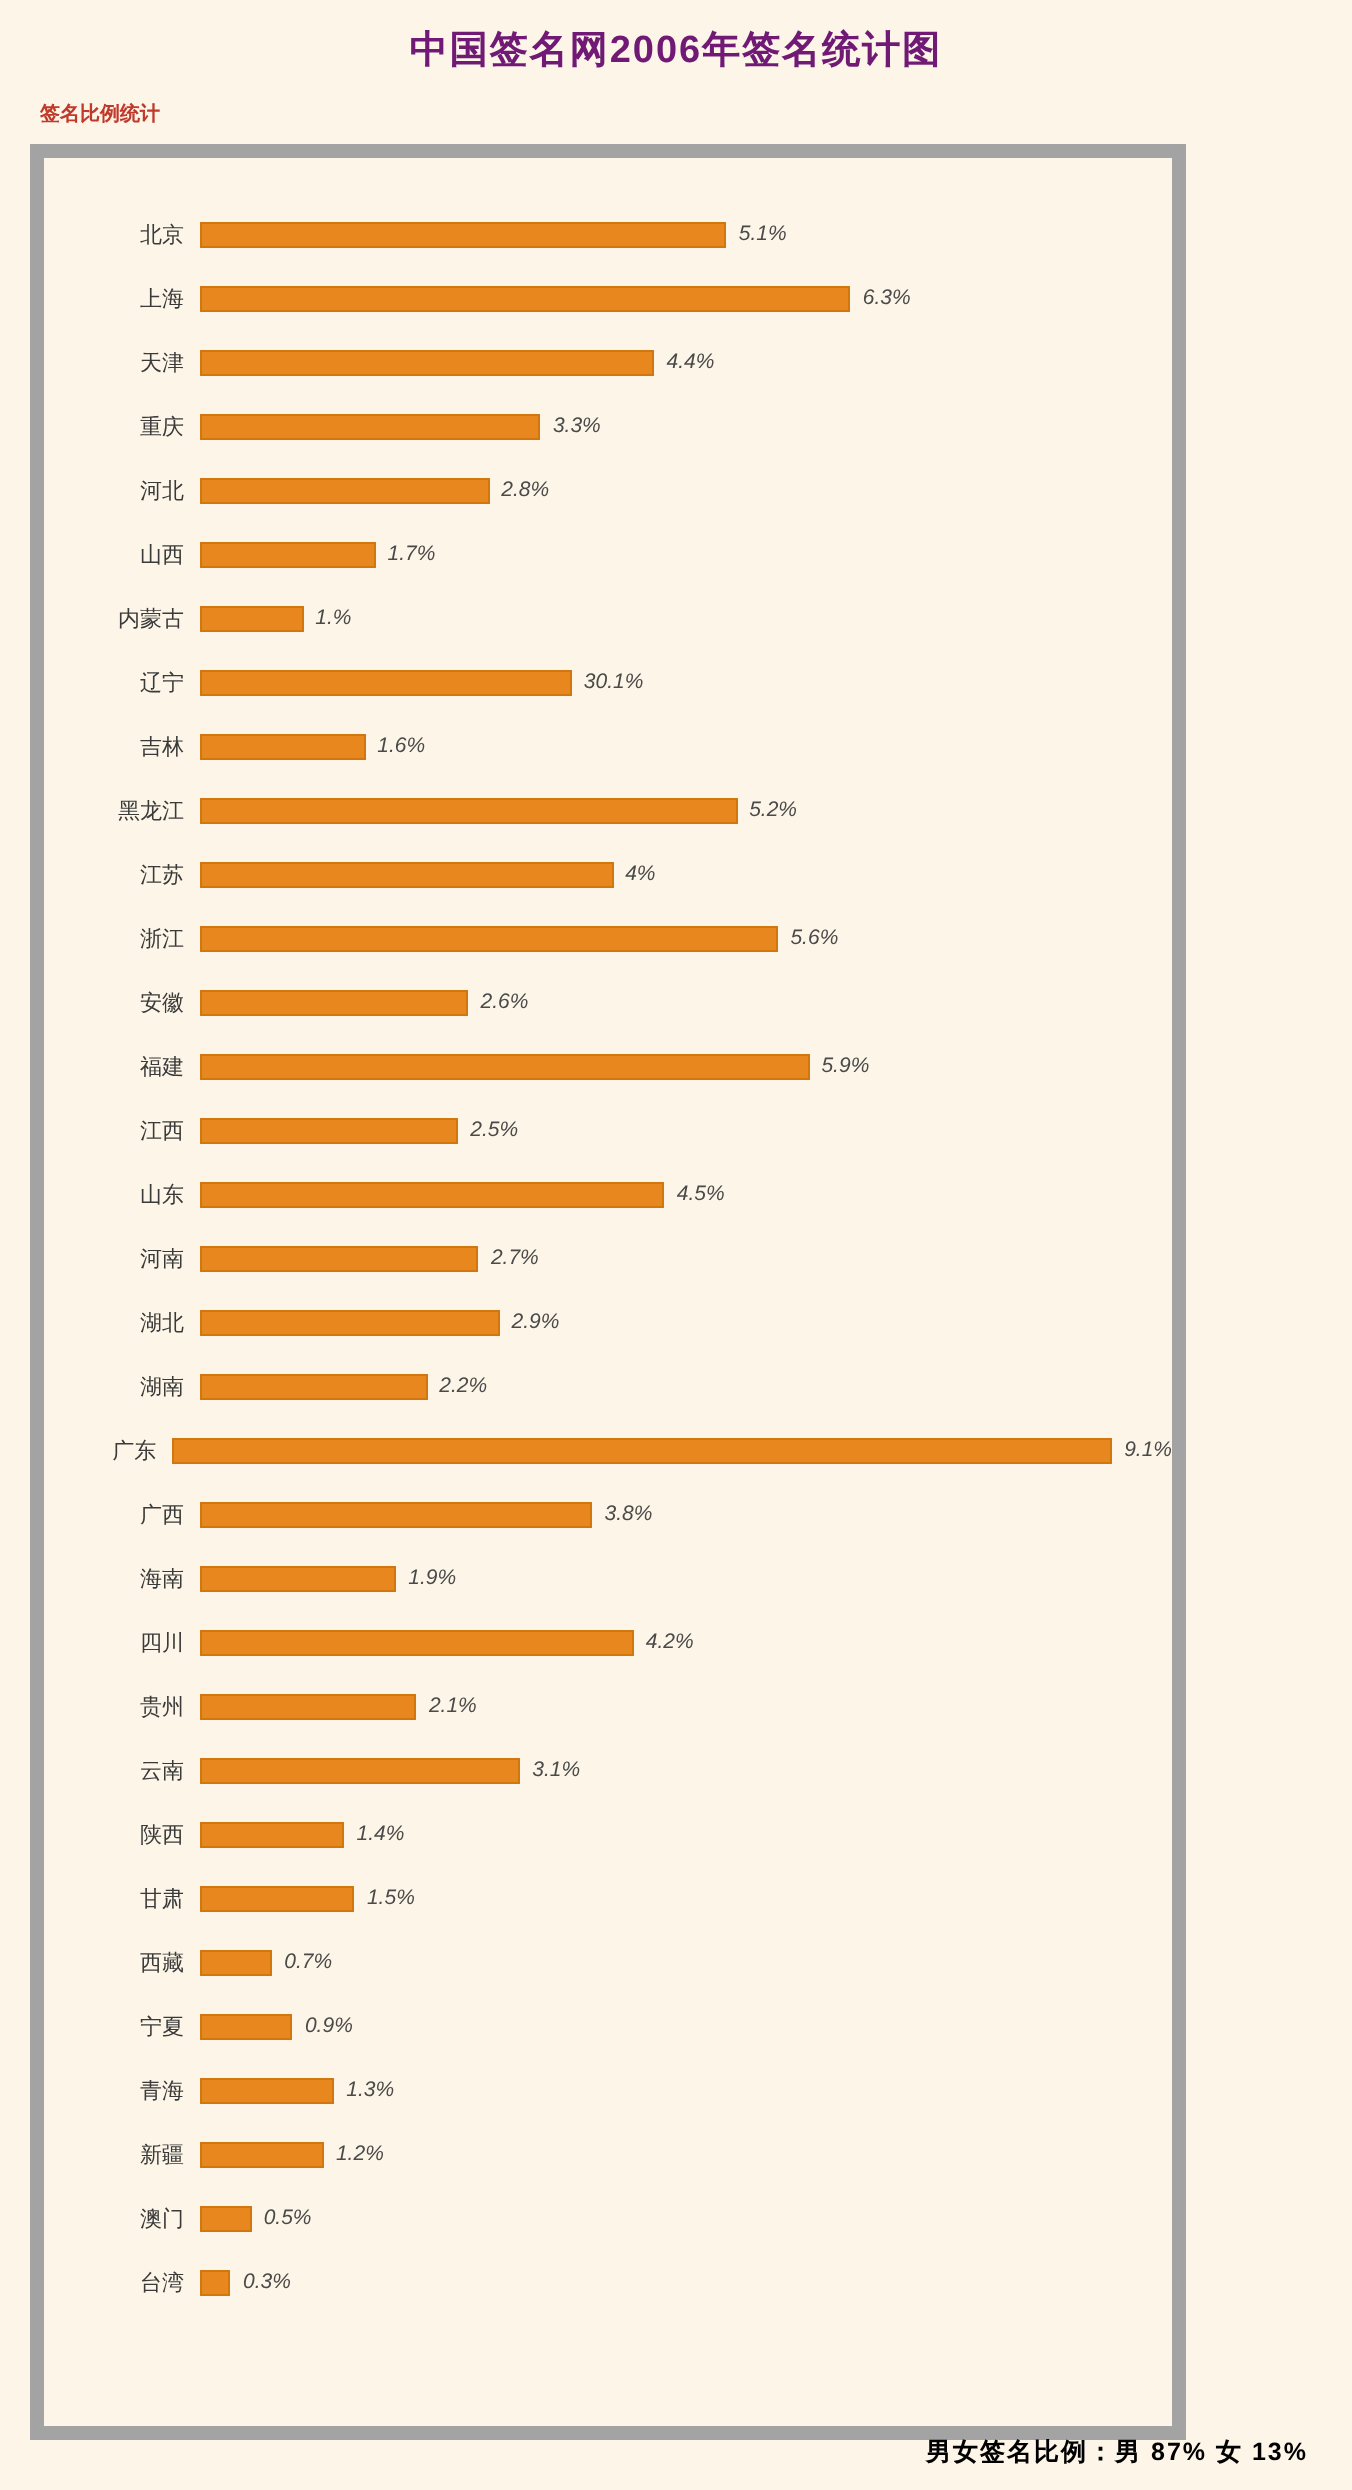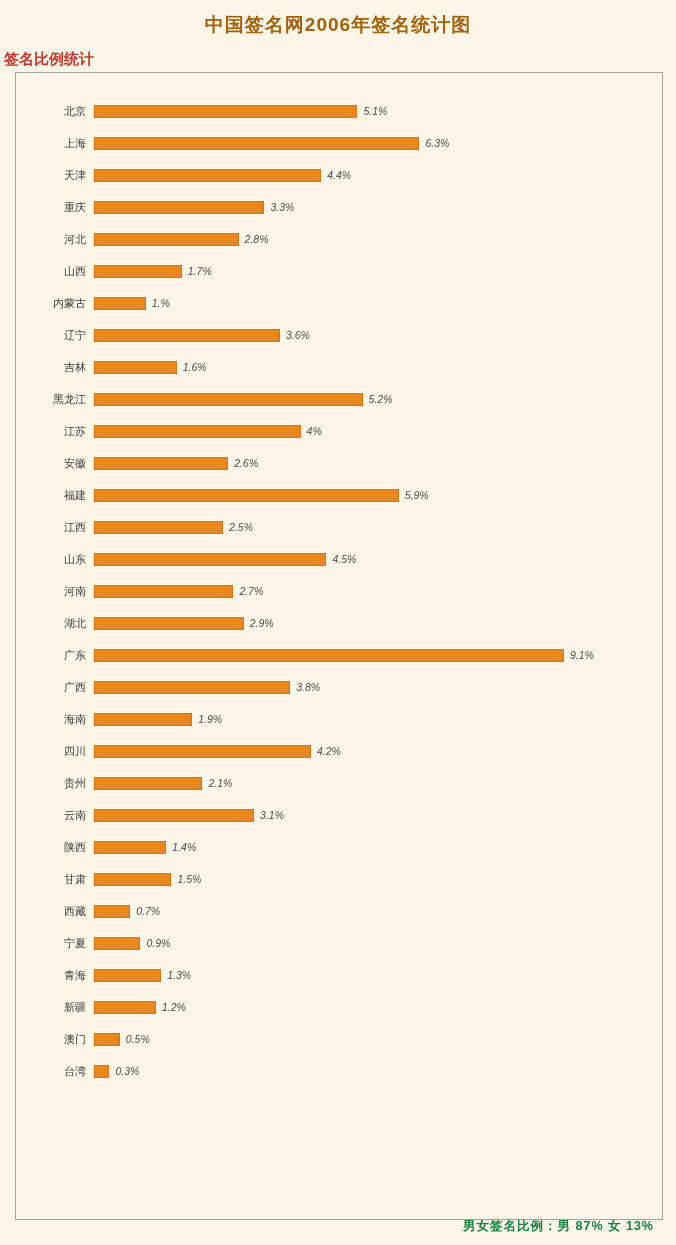--- a/index.html
+++ b/index.html
@@ -16,39 +16,39 @@
     overflow: hidden;
   }
   .page {
     width: 676px;
     height: 1245px;
     position: relative;
     box-sizing: border-box;
   }
   .chart-title {
     text-align: center;
-    color: #a16207;
+    color: #701a75;
     font-size: 19px;
     font-weight: bold;
     padding-top: 12px;
     letter-spacing: 1px;
   }
   .section-label {
     color: #c0392b;
-    font-size: 15px;
+    font-size: 10px;
     font-weight: bold;
-    margin: 12px 0 6px 4px;
+    margin: 12px 0 6px 20px;
   }
   .chart-frame {
     position: absolute;
     left: 15px;
     top: 72px;
-    width: 648px;
+    width: 578px;
     height: 1148px;
-    border: 1px solid #a3a3a3;
+    border: 7px solid #a3a3a3;
     box-sizing: border-box;
     background: transparent;
   }
   .rows {
     position: absolute;
     left: 0;
     top: 22px;
     width: 100%;
   }
   .bar-row {
@@ -80,21 +80,21 @@
     font-size: 10.5px;
     color: #4a4a4a;
     margin-left: 6px;
     white-space: nowrap;
     font-style: italic;
   }
   .footnote {
     position: absolute;
     right: 22px;
     bottom: 10px;
-    color: #15803d;
+    color: #000000;
     font-size: 12.5px;
     font-weight: bold;
     letter-spacing: 1px;
   }
 </style>
 </head>
 <body>
 
 <div class="page">
 
@@ -150,21 +150,21 @@
           <div class="cat-label">内蒙古</div>
           <div class="bar-wrap">
             <div class="bar" style="width: 51.6484px; background: rgb(232, 135, 30); border-color: rgb(210, 118, 15);"></div>
             <div class="bar-value">1.%</div>
           </div>
         </div>
         <div class="bar-row">
           <div class="cat-label">辽宁</div>
           <div class="bar-wrap">
             <div class="bar" style="width: 185.934px; background: rgb(232, 135, 30); border-color: rgb(210, 118, 15);"></div>
-            <div class="bar-value">3.6%</div>
+            <div class="bar-value">30.1%</div>
           </div>
         </div>
         <div class="bar-row">
           <div class="cat-label">吉林</div>
           <div class="bar-wrap">
             <div class="bar" style="width: 82.6374px; background: rgb(232, 135, 30); border-color: rgb(210, 118, 15);"></div>
             <div class="bar-value">1.6%</div>
           </div>
         </div>
         <div class="bar-row">
@@ -175,20 +175,27 @@
           </div>
         </div>
         <div class="bar-row">
           <div class="cat-label">江苏</div>
           <div class="bar-wrap">
             <div class="bar" style="width: 206.593px; background: rgb(232, 135, 30); border-color: rgb(210, 118, 15);"></div>
             <div class="bar-value">4%</div>
           </div>
         </div>
         <div class="bar-row">
+          <div class="cat-label">浙江</div>
+          <div class="bar-wrap">
+            <div class="bar" style="width: 289.231px; background: rgb(232, 135, 30); border-color: rgb(210, 118, 15);"></div>
+            <div class="bar-value">5.6%</div>
+          </div>
+        </div>
+        <div class="bar-row">
           <div class="cat-label">安徽</div>
           <div class="bar-wrap">
             <div class="bar" style="width: 134.286px; background: rgb(232, 135, 30); border-color: rgb(210, 118, 15);"></div>
             <div class="bar-value">2.6%</div>
           </div>
         </div>
         <div class="bar-row">
           <div class="cat-label">福建</div>
           <div class="bar-wrap">
             <div class="bar" style="width: 304.725px; background: rgb(232, 135, 30); border-color: rgb(210, 118, 15);"></div>
@@ -217,20 +224,27 @@
           </div>
         </div>
         <div class="bar-row">
           <div class="cat-label">湖北</div>
           <div class="bar-wrap">
             <div class="bar" style="width: 149.78px; background: rgb(232, 135, 30); border-color: rgb(210, 118, 15);"></div>
             <div class="bar-value">2.9%</div>
           </div>
         </div>
         <div class="bar-row">
+          <div class="cat-label">湖南</div>
+          <div class="bar-wrap">
+            <div class="bar" style="width: 113.626px; background: rgb(232, 135, 30); border-color: rgb(210, 118, 15);"></div>
+            <div class="bar-value">2.2%</div>
+          </div>
+        </div>
+        <div class="bar-row">
           <div class="cat-label">广东</div>
           <div class="bar-wrap">
             <div class="bar" style="width: 470px; background: rgb(232, 135, 30); border-color: rgb(210, 118, 15);"></div>
             <div class="bar-value">9.1%</div>
           </div>
         </div>
         <div class="bar-row">
           <div class="cat-label">广西</div>
           <div class="bar-wrap">
             <div class="bar" style="width: 196.264px; background: rgb(232, 135, 30); border-color: rgb(210, 118, 15);"></div>

